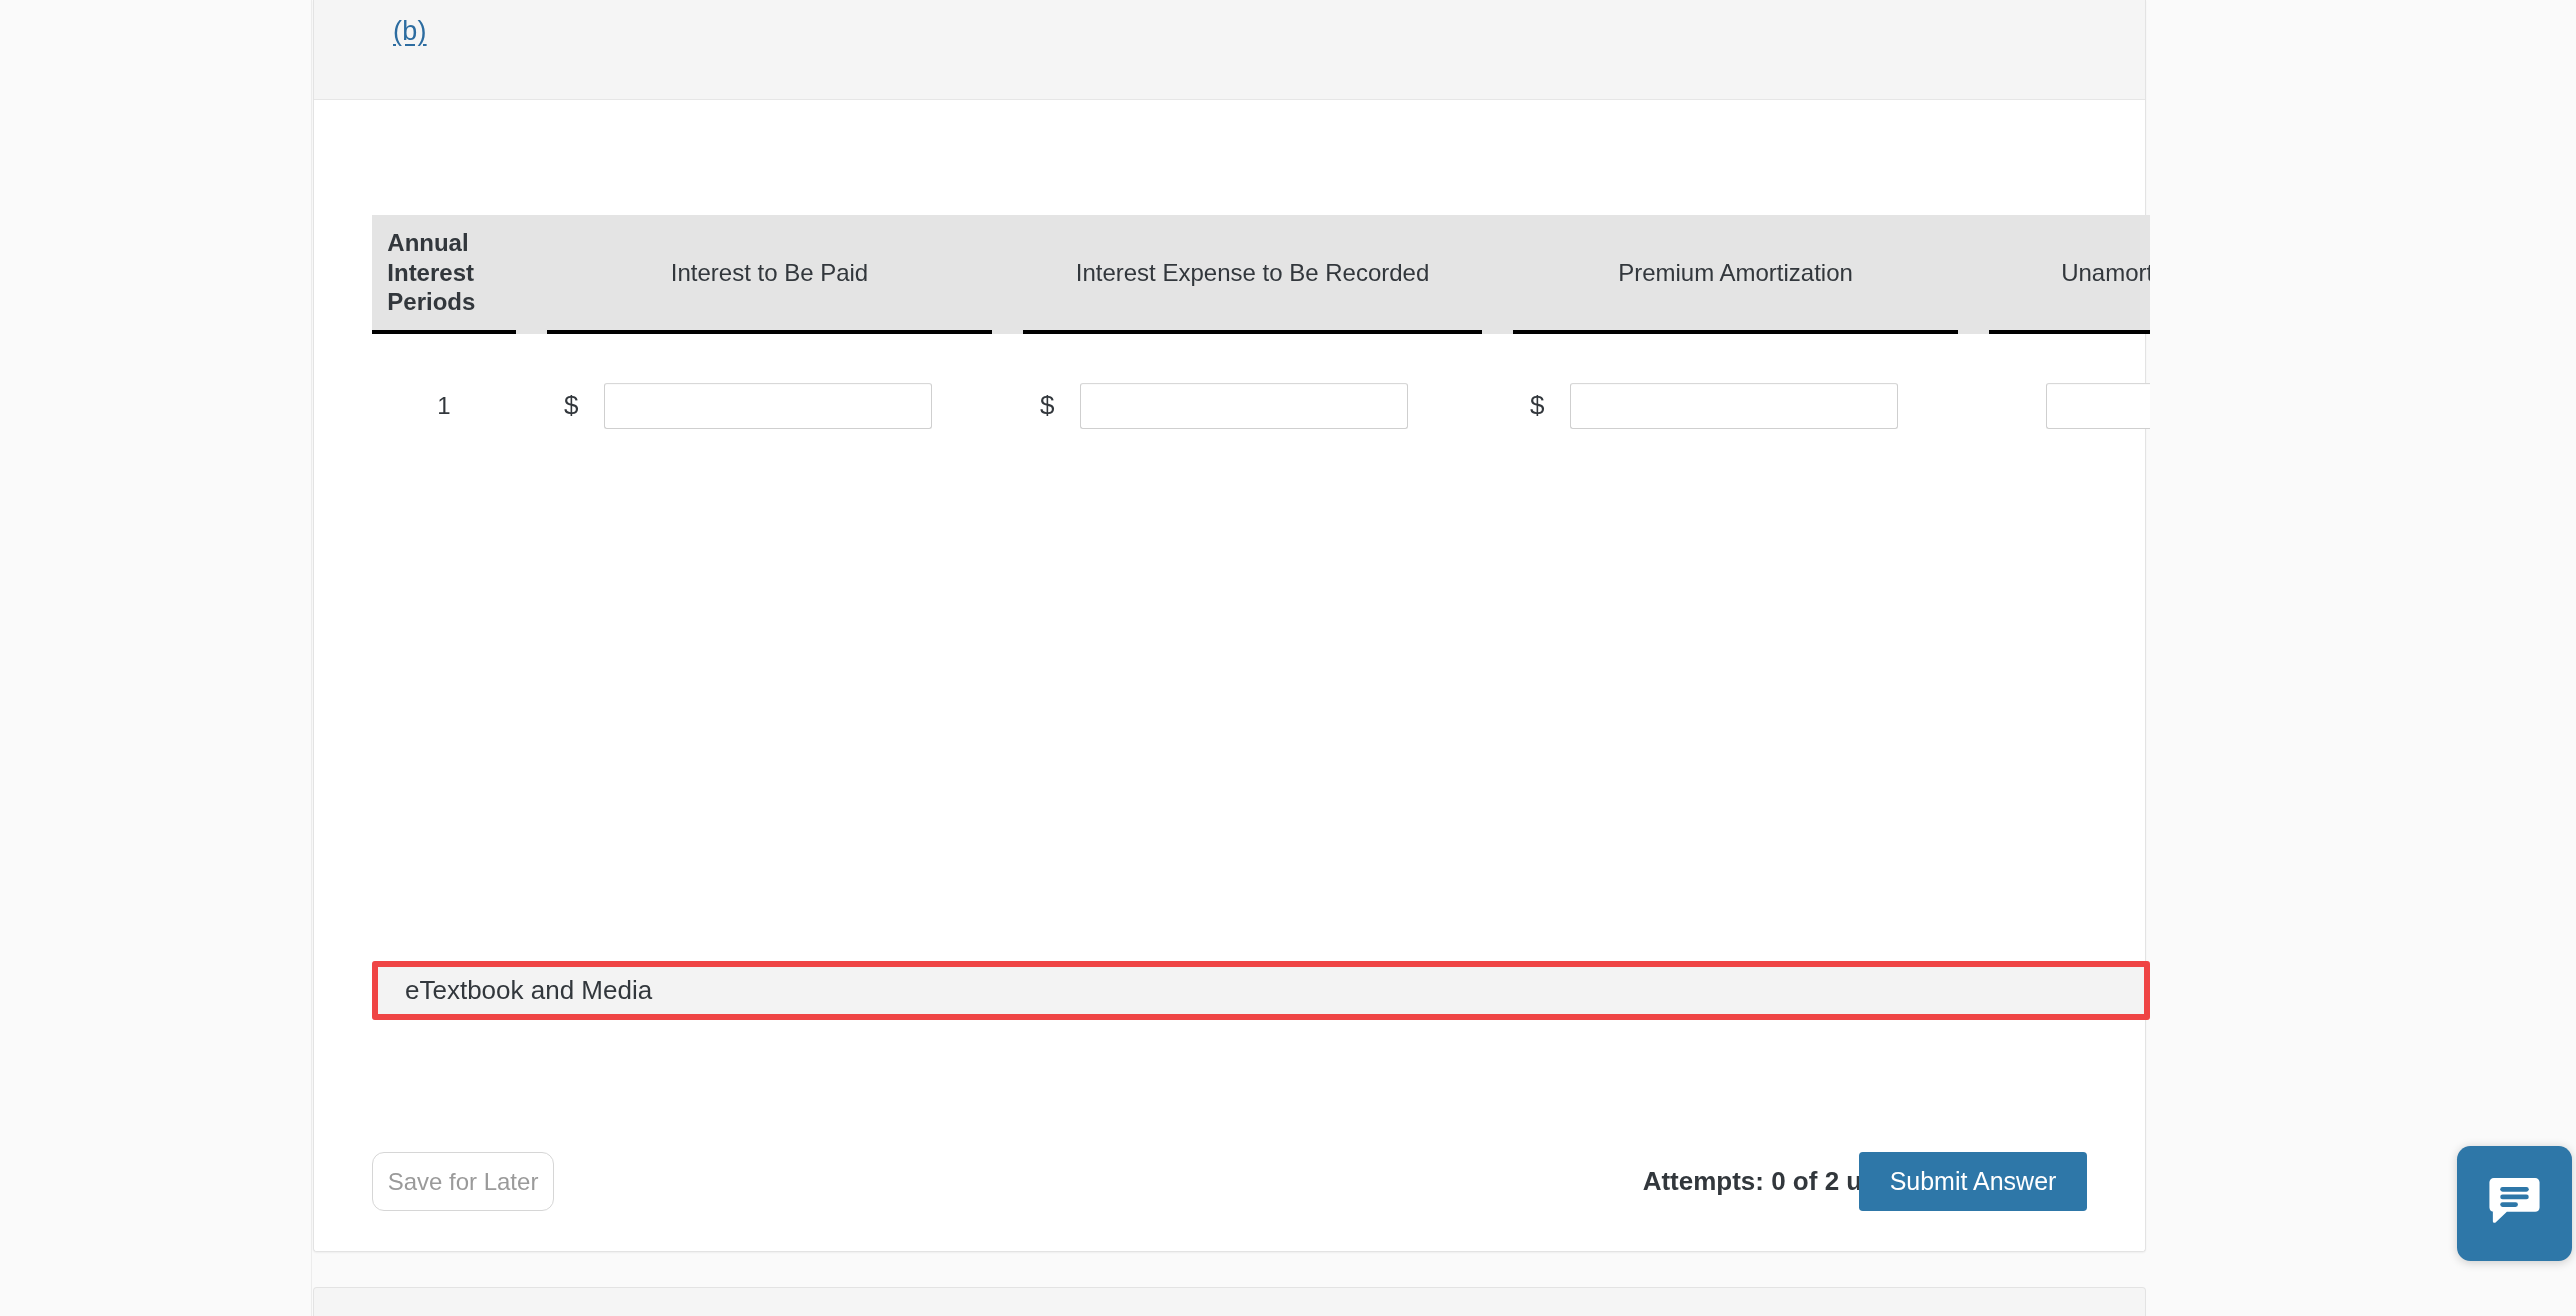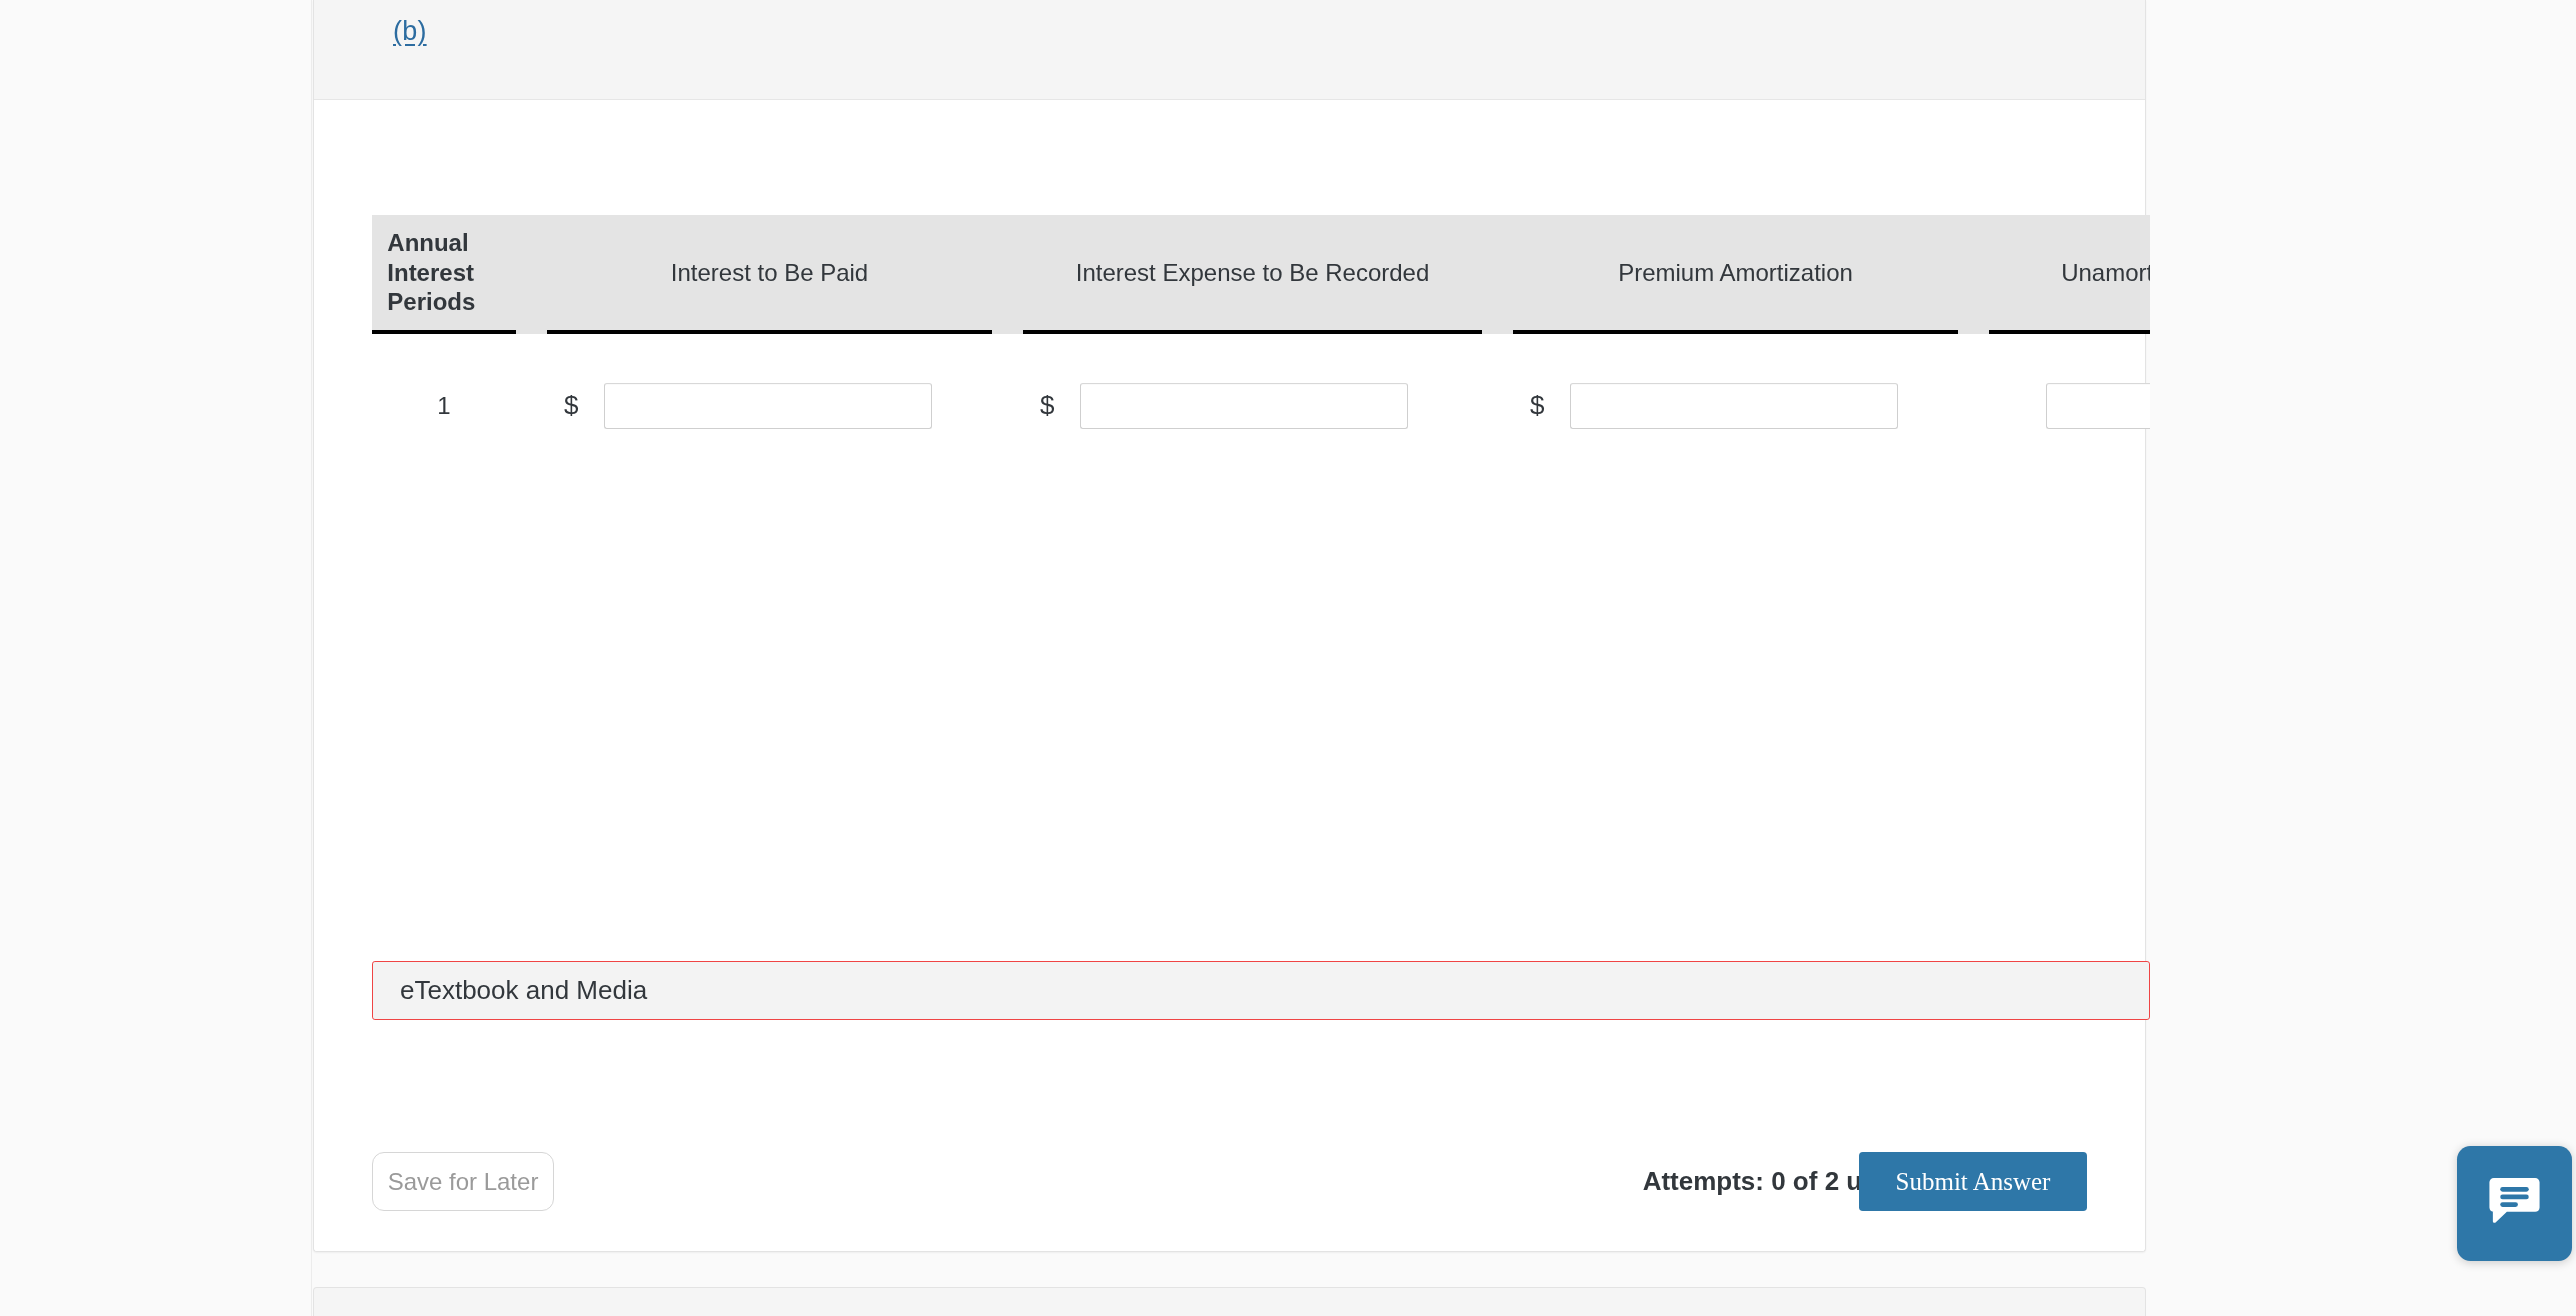--- a/index.html
+++ b/index.html
@@ -153,21 +153,21 @@
   
   .spacer-row td { height: 42px; }
 
   
   .acc {
     position: absolute;
     left: 58px;
     width: 1778px;
     height: 59px;
     background: #f3f3f3;
-    border: 1px solid #ef4444;
+    border: 6px solid #ef4444;
     border-radius: 2.9px;
     display: flex;
     align-items: center;
     padding-left: 27px;
     font-size: 26px;
     color: #32373c;
     cursor: pointer;
   }
   #acc-etext { top: 961px; }
   #acc-accounts { top: 1056px; }
@@ -196,21 +196,21 @@
     white-space: nowrap;
   }
   .btn-submit {
     position: absolute;
     right: 58px; top: 1152px;
     width: 228px; height: 59px;
     background: #2e77a8;
     border: none;
     border-radius: 3.8px;
     color: #ffffff;
-    font-family: Liberation Serif, serif;
+    font-family: Liberation Sans, sans-serif;
     font-size: 25px;
     cursor: pointer;
   }
 
   
   .card-next {
     position: absolute;
     left: 313px; top: 1287px;
     width: 1833px; height: 30px;
     background: #f5f5f5;

